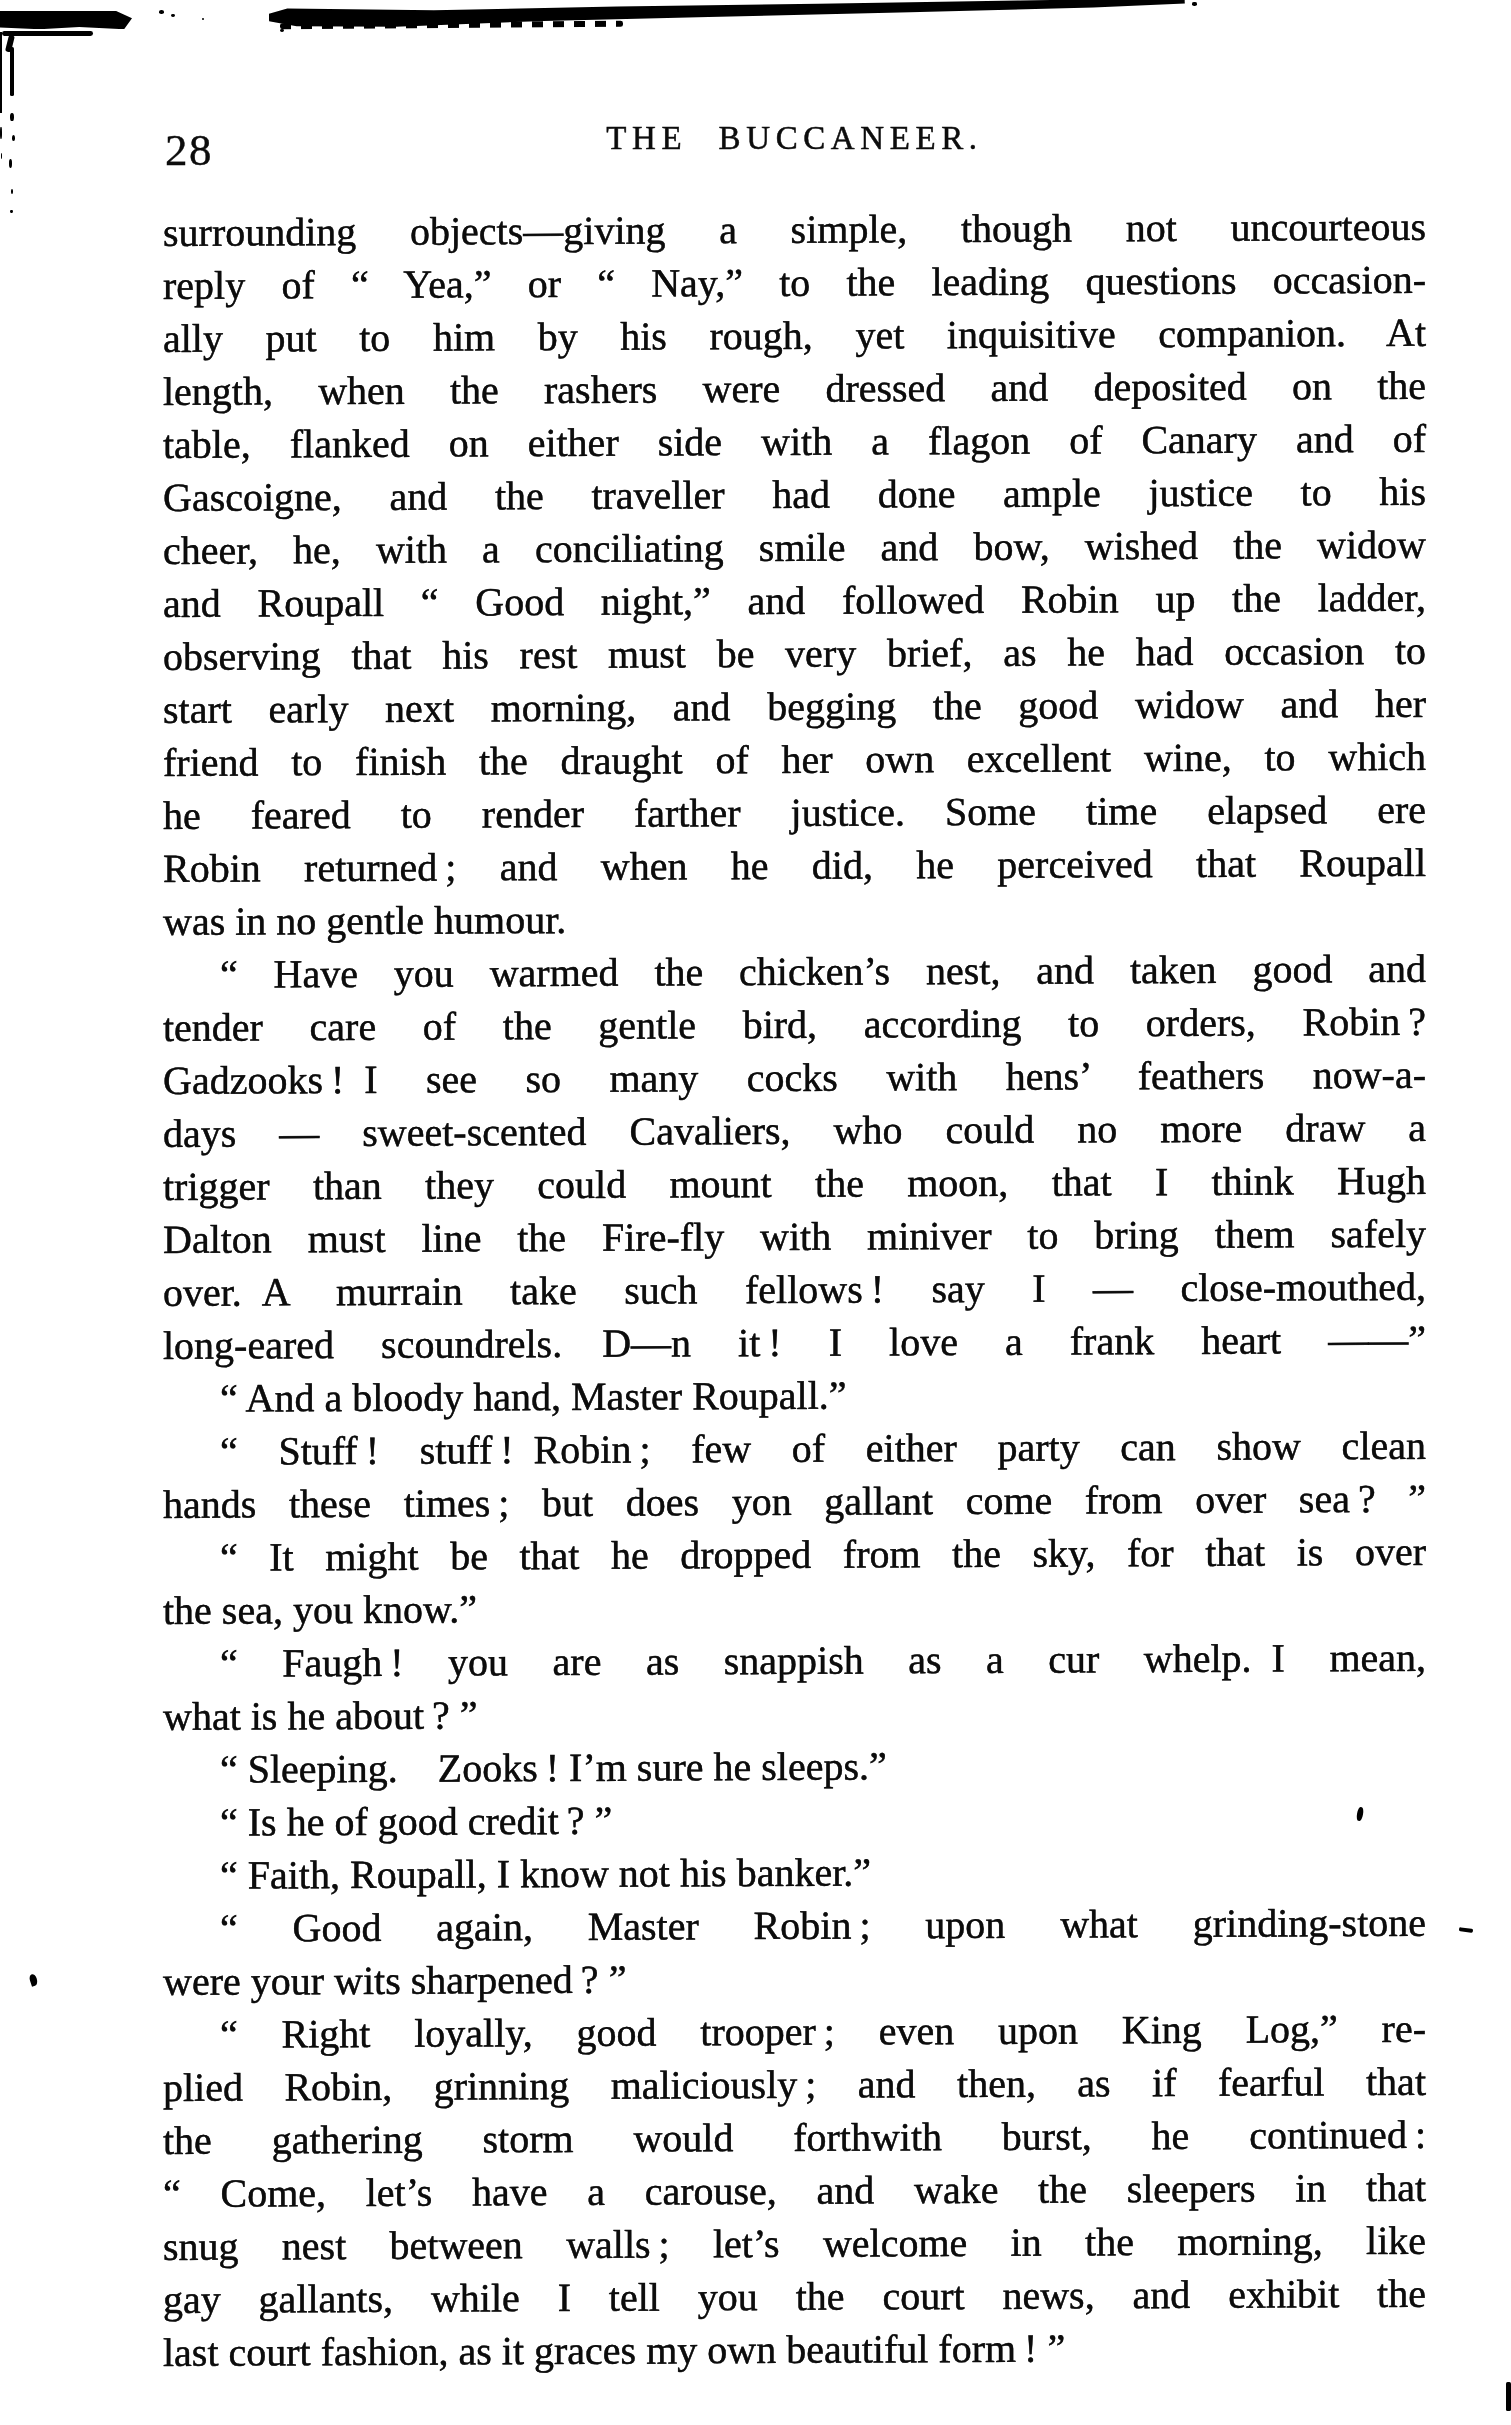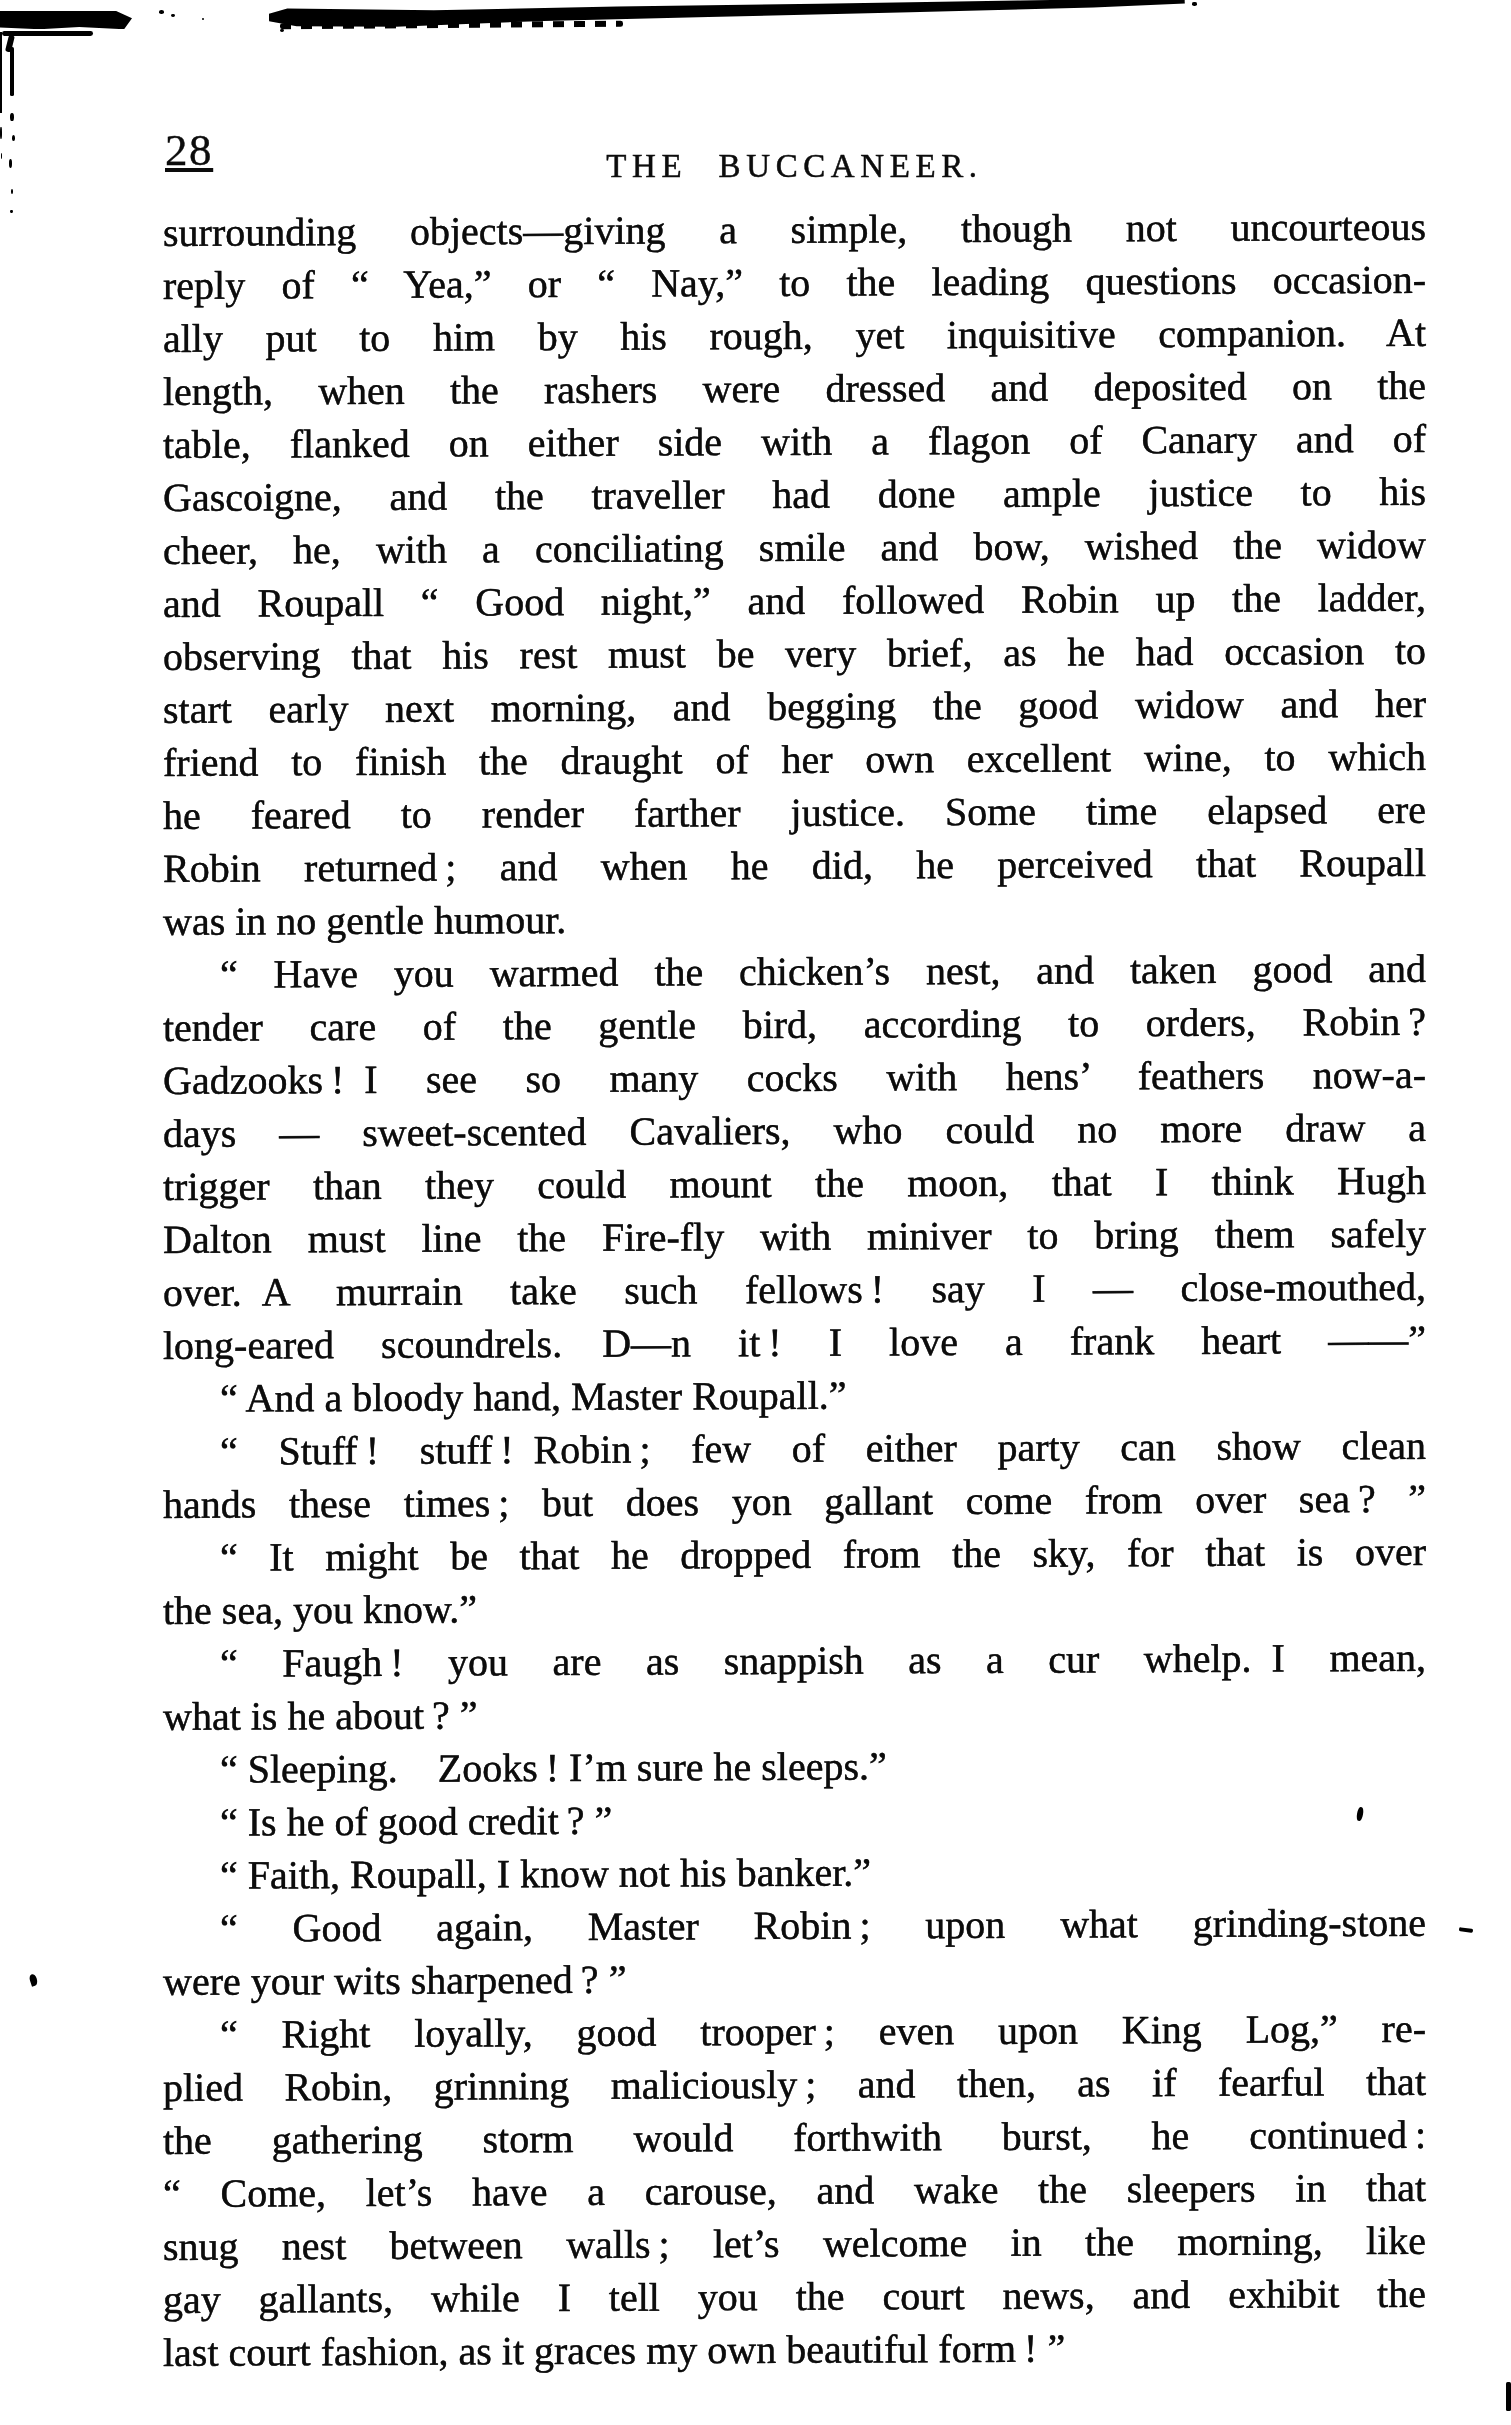--- a/index.html
+++ b/index.html
@@ -7,25 +7,25 @@
     position:relative;
     width:1512px;height:2426px;
     background:#ffffff;
     overflow:hidden;
     font-family:"Liberation Serif","DejaVu Serif",serif;
     color:#0c0c0c;
   }
   
   .folio{
     position:absolute;left:165px;top:124px;
-    font-size:45px;letter-spacing:1.6px;text-decoration:underline;
+    font-size:45px;letter-spacing:1.6px;
     -webkit-text-stroke:0.4px #0c0c0c;
   }
   .running-head{
-    position:absolute;left:163px;top:148px;width:1263px;
+    position:absolute;left:163px;top:120px;width:1263px;
     text-align:center;
     font-size:33px;letter-spacing:5.6px;word-spacing:17.5px;
     -webkit-text-stroke:0.5px #0c0c0c;
   }
   
   .text-block{
     position:absolute;left:163px;top:206px;width:1263px;
     font-size:40px;line-height:53px;
     transform:skewY(-0.28deg);transform-origin:0 0;
     -webkit-text-stroke:0.4px #0c0c0c;

